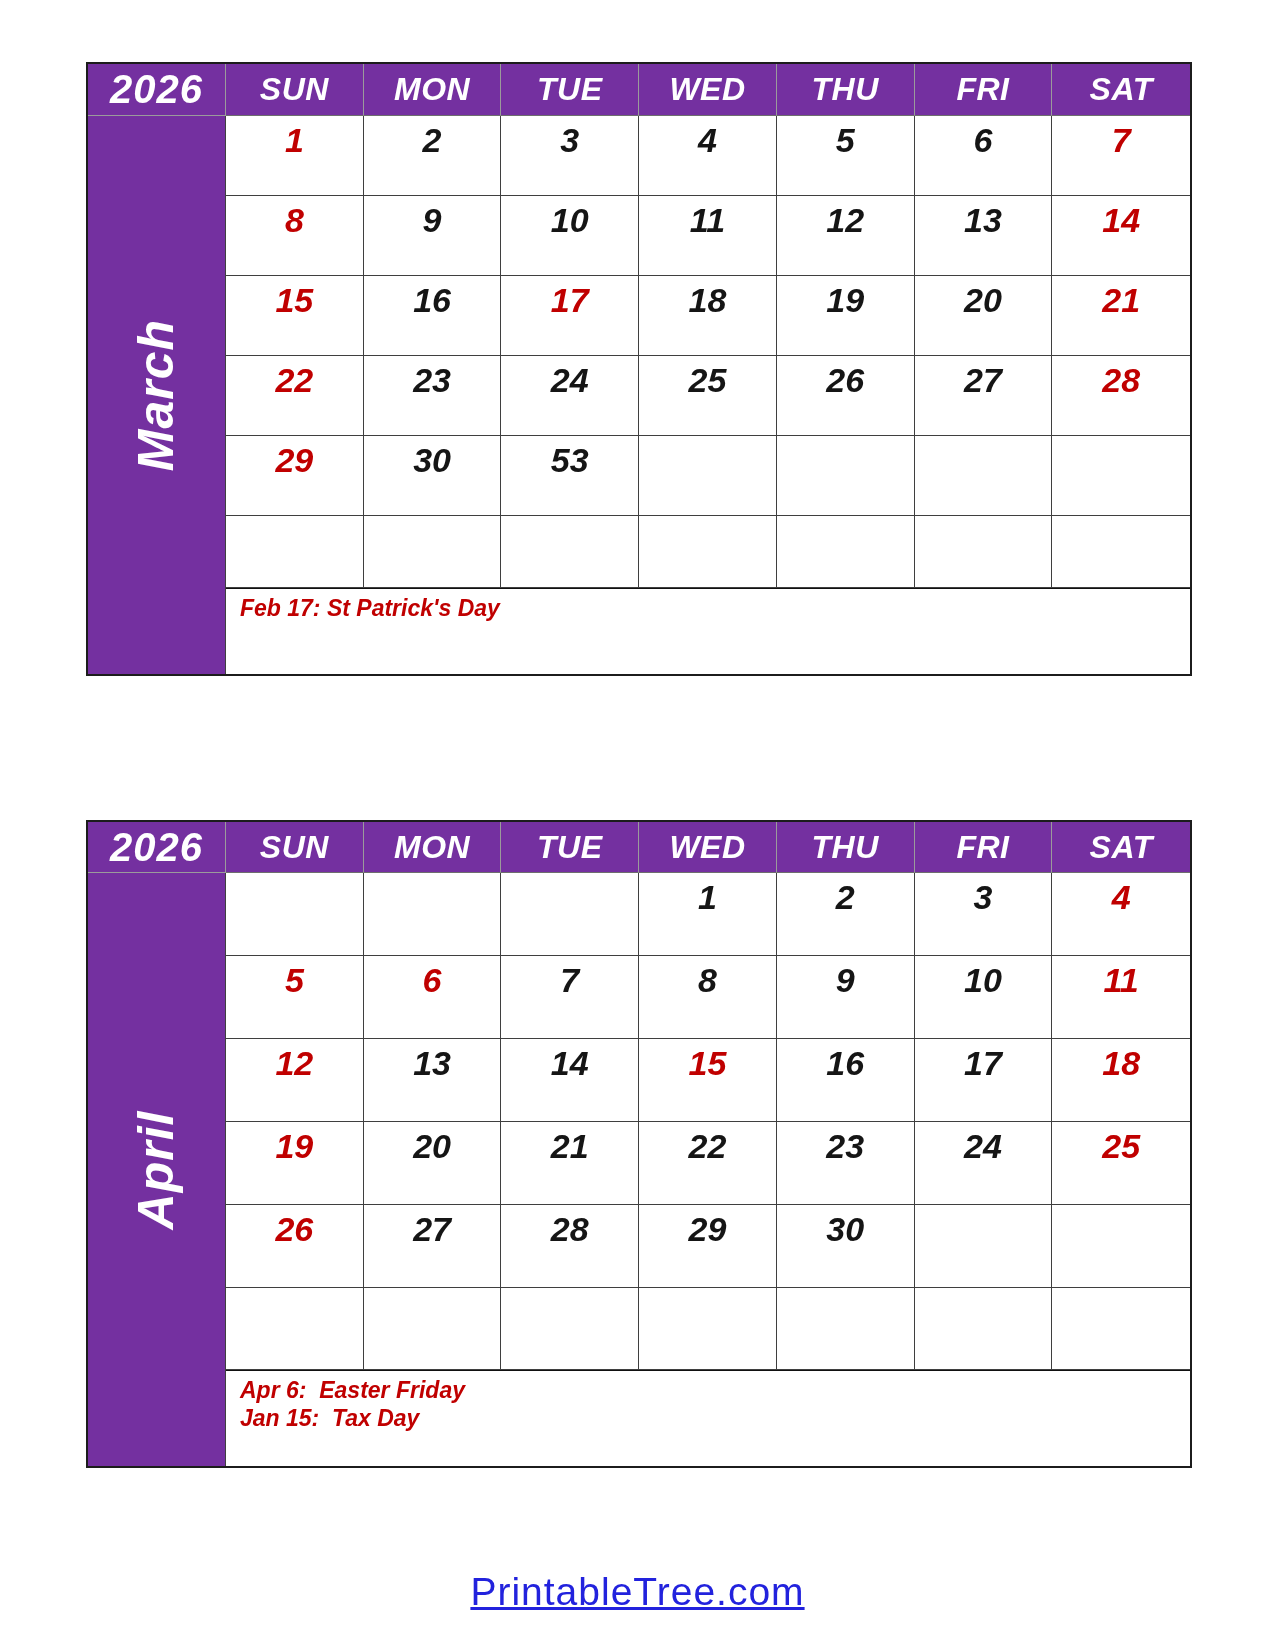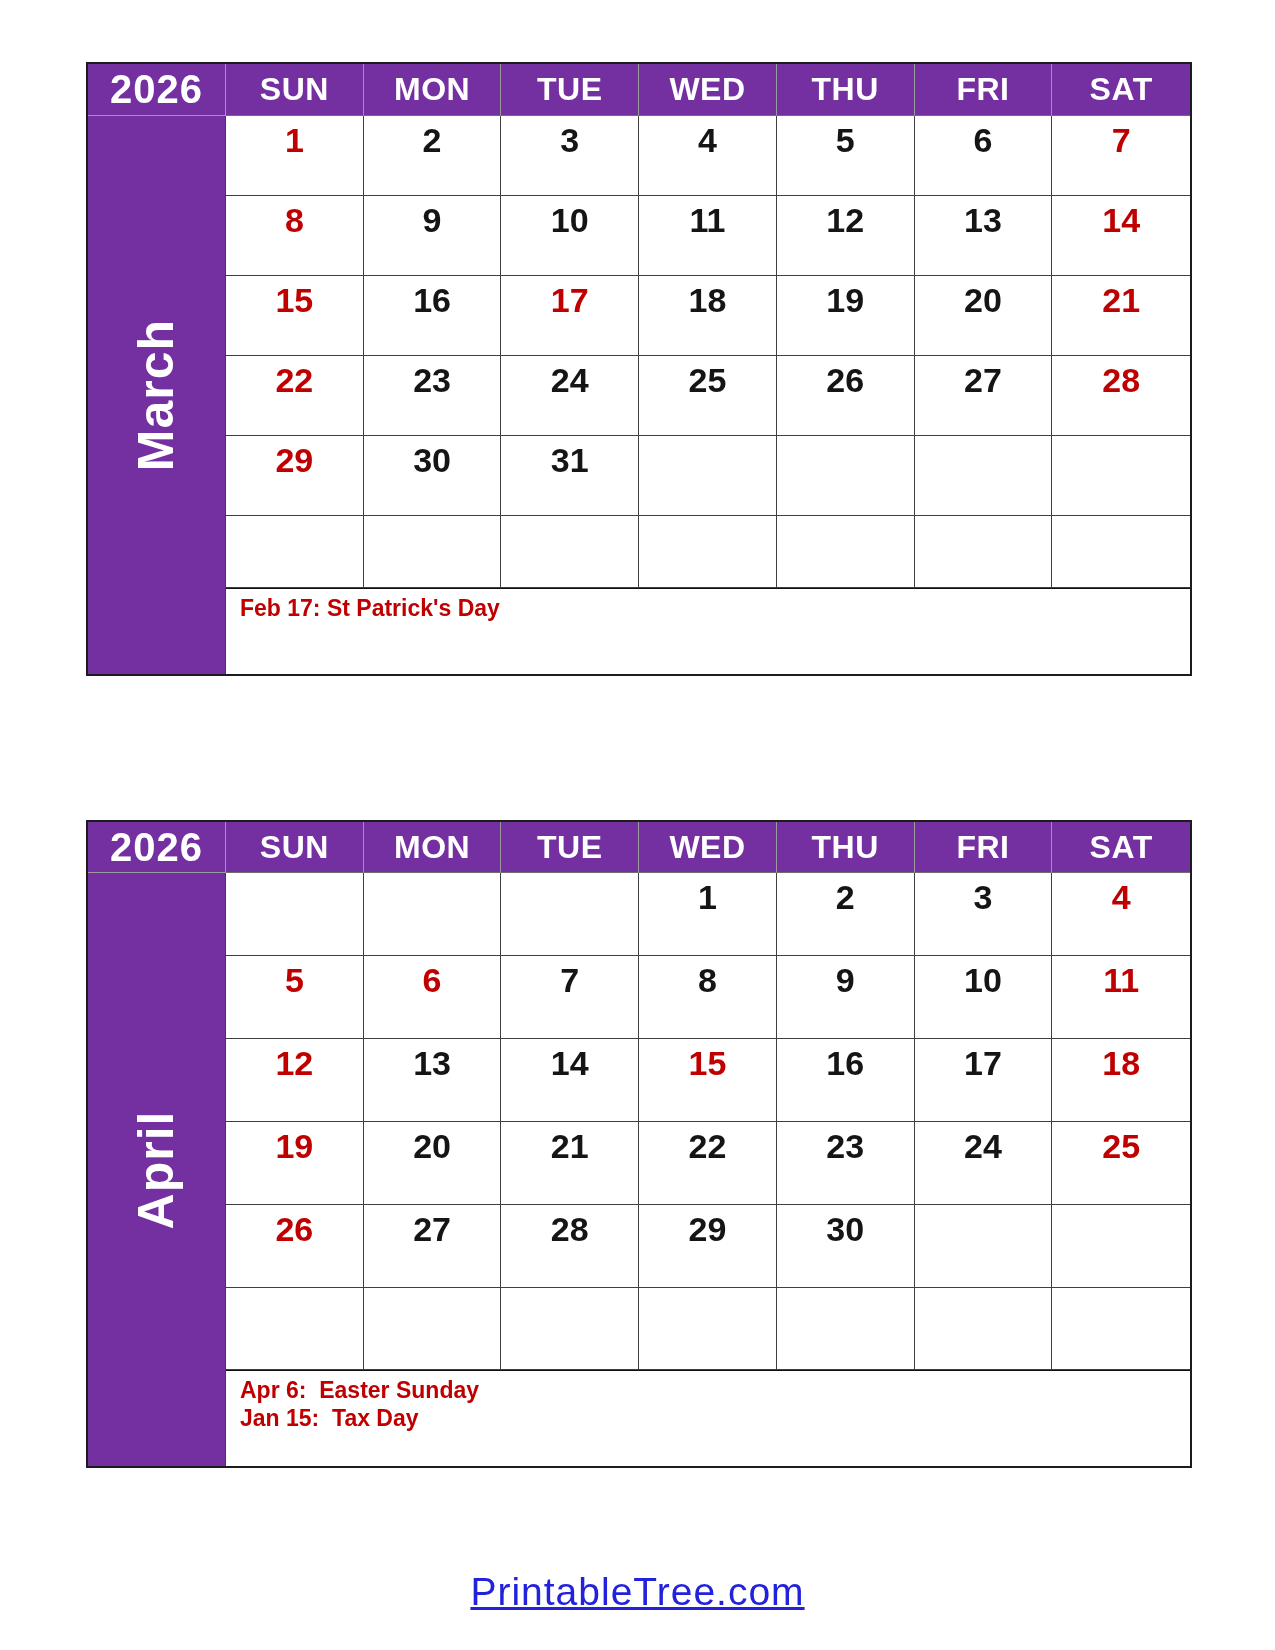--- a/index.html
+++ b/index.html
@@ -21,20 +21,21 @@
 
   
   .cal {
     position:absolute;
     left:86px;
     width:1106px;
     display:grid;
     grid-template-columns:138px repeat(7, 1fr);
     border:2px solid #1c1c1c;
     background:#ffffff;
+    font-style:italic;
   }
   .cal-march { top:62px;  height:614px; grid-template-rows:52px 80px 80px 80px 80px 80px 72px auto; }
   .cal-april { top:820px; height:648px; grid-template-rows:51px 83px 83px 83px 83px 83px 82px auto; }
 
   .cell { overflow:hidden; }
 
   .year {
     grid-row:1; grid-column:1;
     background:var(--purple);
     color:#ffffff;
@@ -150,41 +151,41 @@
     <div class="cell date red last-col" style="grid-area: 4 / 8;">21</div>
     <div class="cell date red" style="grid-area: 5 / 2;">22</div>
     <div class="cell date" style="grid-area: 5 / 3;">23</div>
     <div class="cell date" style="grid-area: 5 / 4;">24</div>
     <div class="cell date" style="grid-area: 5 / 5;">25</div>
     <div class="cell date" style="grid-area: 5 / 6;">26</div>
     <div class="cell date" style="grid-area: 5 / 7;">27</div>
     <div class="cell date red last-col" style="grid-area: 5 / 8;">28</div>
     <div class="cell date red" style="grid-area: 6 / 2;">29</div>
     <div class="cell date" style="grid-area: 6 / 3;">30</div>
-    <div class="cell date" style="grid-area: 6 / 4;">31</div>
+    <div class="cell date" style="grid-area: 6 / 4;">53</div>
     <div class="cell date" style="grid-area: 6 / 5;"></div>
     <div class="cell date" style="grid-area: 6 / 6;"></div>
     <div class="cell date" style="grid-area: 6 / 7;"></div>
     <div class="cell date last-col" style="grid-area: 6 / 8;"></div>
     <div class="cell date" style="grid-area: 7 / 2;"></div>
     <div class="cell date" style="grid-area: 7 / 3;"></div>
     <div class="cell date" style="grid-area: 7 / 4;"></div>
     <div class="cell date" style="grid-area: 7 / 5;"></div>
     <div class="cell date" style="grid-area: 7 / 6;"></div>
     <div class="cell date" style="grid-area: 7 / 7;"></div>
     <div class="cell date last-col" style="grid-area: 7 / 8;"></div>
   </section>
 
 <section class="cal cal-april">
   <div class="cell year">2026</div>
   <div class="cell monthcol">
     <span class="monthtext">April</span>
   </div>
   <div class="notes">
-      <div class="note-line">Apr 6:  Easter Sunday</div>
+      <div class="note-line">Apr 6:  Easter Friday</div>
       <div class="note-line">Jan 15:  Tax Day</div>
     </div>
 <div class="cell day-head" style="grid-area: 1 / 2;">SUN</div>
     <div class="cell day-head" style="grid-area: 1 / 3;">MON</div>
     <div class="cell day-head" style="grid-area: 1 / 4;">TUE</div>
     <div class="cell day-head" style="grid-area: 1 / 5;">WED</div>
     <div class="cell day-head" style="grid-area: 1 / 6;">THU</div>
     <div class="cell day-head" style="grid-area: 1 / 7;">FRI</div>
     <div class="cell day-head last-col" style="grid-area: 1 / 8;">SAT</div>
     <div class="cell date" style="grid-area: 2 / 2;"></div>

